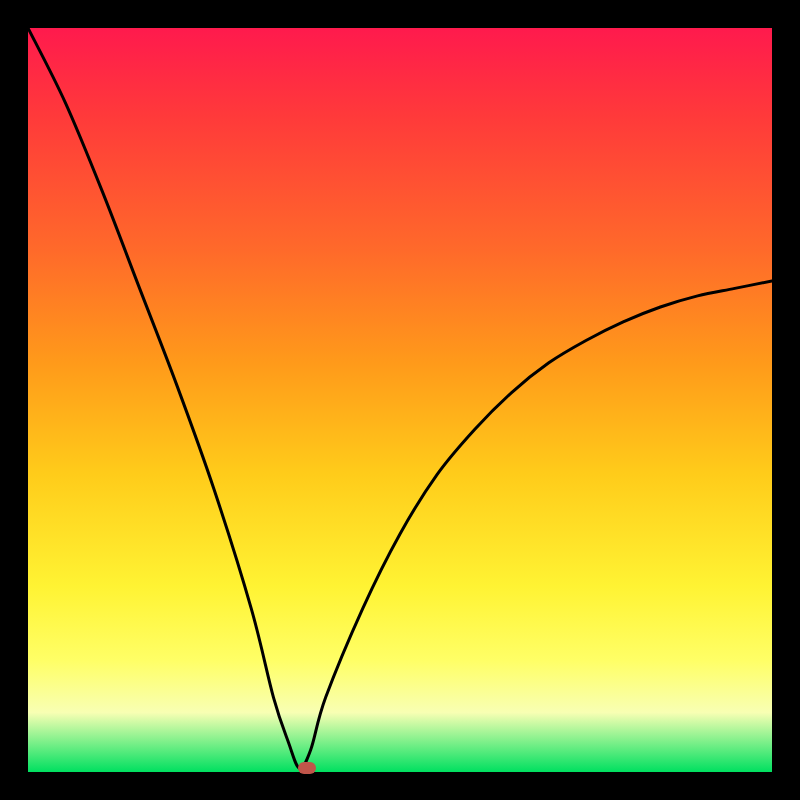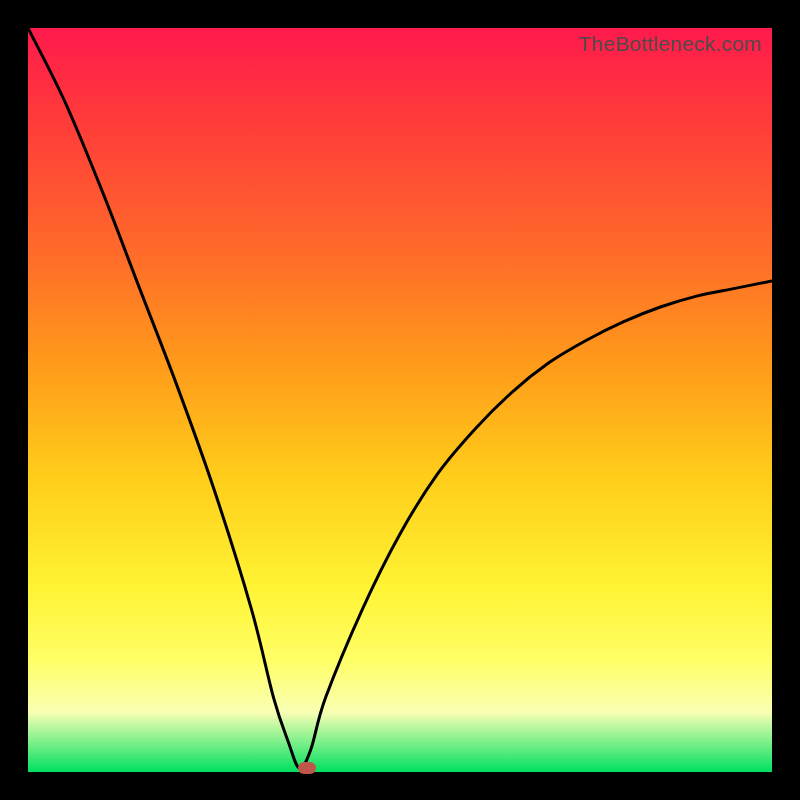--- a/index.html
+++ b/index.html
@@ -50,19 +50,18 @@
     background: #c0554a;
     border-radius: 6px;
     transform: translate(-50%, -50%);
   }
 </style>
 </head>
 <body>
 
 <div class="frame">
   <div class="plot-area">
-    <span class="watermark">TheBottleneck.com</span>
     <svg class="curve-svg" viewBox="0 0 744 744" preserveAspectRatio="none">
       <path id="curve-path" fill="none" stroke="#000" stroke-width="3" stroke-linecap="round" stroke-linejoin="round" d="M 0 0 C 6.2 12.399999999999997 24.800000000000004 47.11999999999999 37.2 74.39999999999998 C 49.6 101.67999999999996 62.00000000000001 132.67999999999995 74.4 163.67999999999995 C 86.80000000000001 194.67999999999995 99.19999999999999 228.15999999999997 111.6 260.4 C 124 292.64 136.4 323.64 148.8 357.12 C 161.20000000000002 390.6 173.6 424.08 186 461.28 C 198.4 498.47999999999996 213.27999999999997 545.5999999999999 223.2 580.3199999999999 C 233.12 615.04 239.32000000000002 647.28 245.52 669.6 C 251.72 691.9200000000001 256.06 702.46 260.4 714.24 C 264.73999999999995 726.02 267.84 739.04 271.56 740.28 C 275.28000000000003 741.52 278.38 733.4599999999999 282.72 721.68 C 287.06000000000006 709.9 288.92 693.1600000000001 297.6 669.6 C 306.28000000000003 646.04 322.40000000000003 607.5999999999999 334.8 580.3199999999999 C 347.2 553.04 359.6 528.24 372 505.91999999999996 C 384.4 483.59999999999997 396.80000000000007 463.76 409.20000000000005 446.4 C 421.6 429.03999999999996 434 415.4 446.4 401.76 C 458.79999999999995 388.12 471.20000000000005 375.72 483.6 364.56 C 496 353.4 508.4 343.47999999999996 520.8 334.79999999999995 C 533.1999999999999 326.11999999999995 545.6 319.3 558 312.48 C 570.4 305.66 582.8000000000001 299.46 595.2 293.88 C 607.6 288.3 620 283.34000000000003 632.4 279 C 644.8 274.65999999999997 657.2 270.94 669.6 267.84 C 682 264.73999999999995 694.4 262.88 706.8 260.4 C 719.1999999999999 257.91999999999996 737.8 254.2 744 252.95999999999998"></path>
     </svg>
     <div class="marker" id="marker" style="left: 279px; top: 740.28px; background: rgb(192, 85, 74);"></div>
   </div>
 </div>
 
 </body></html>

